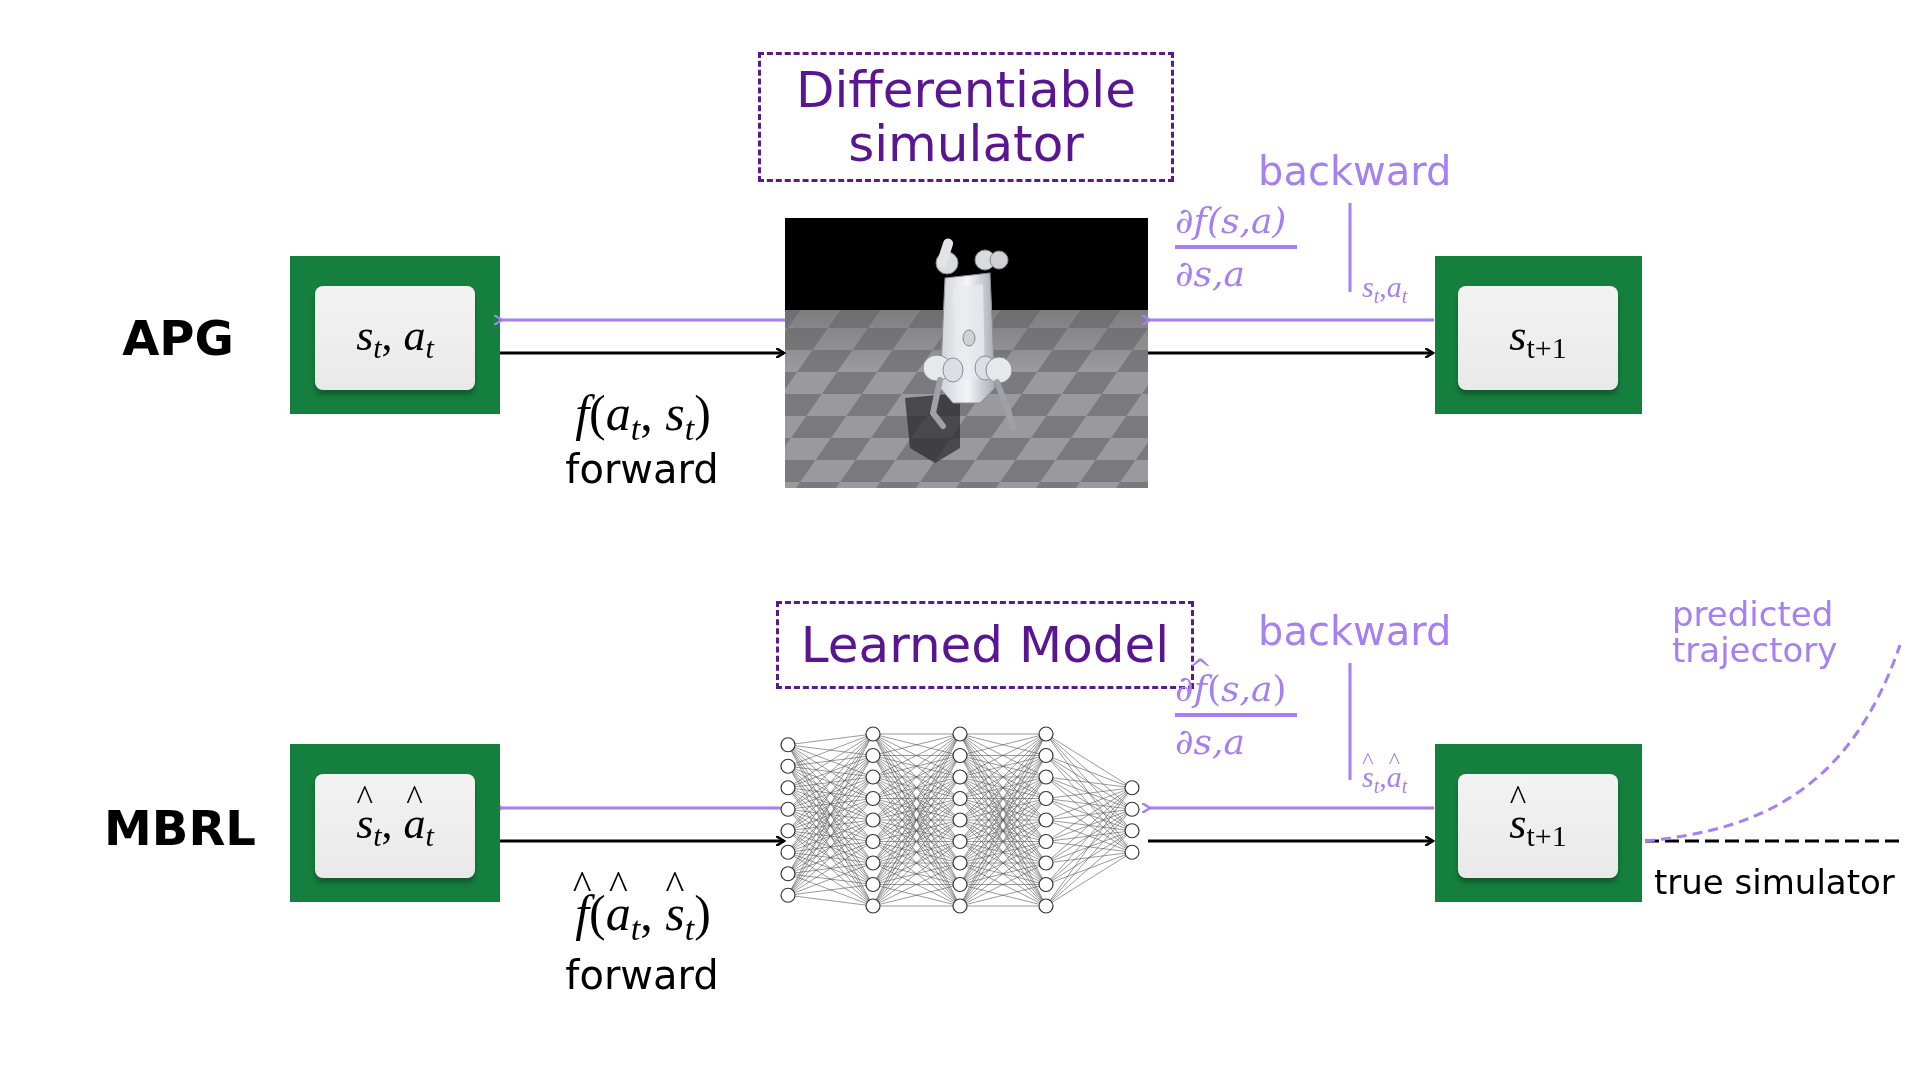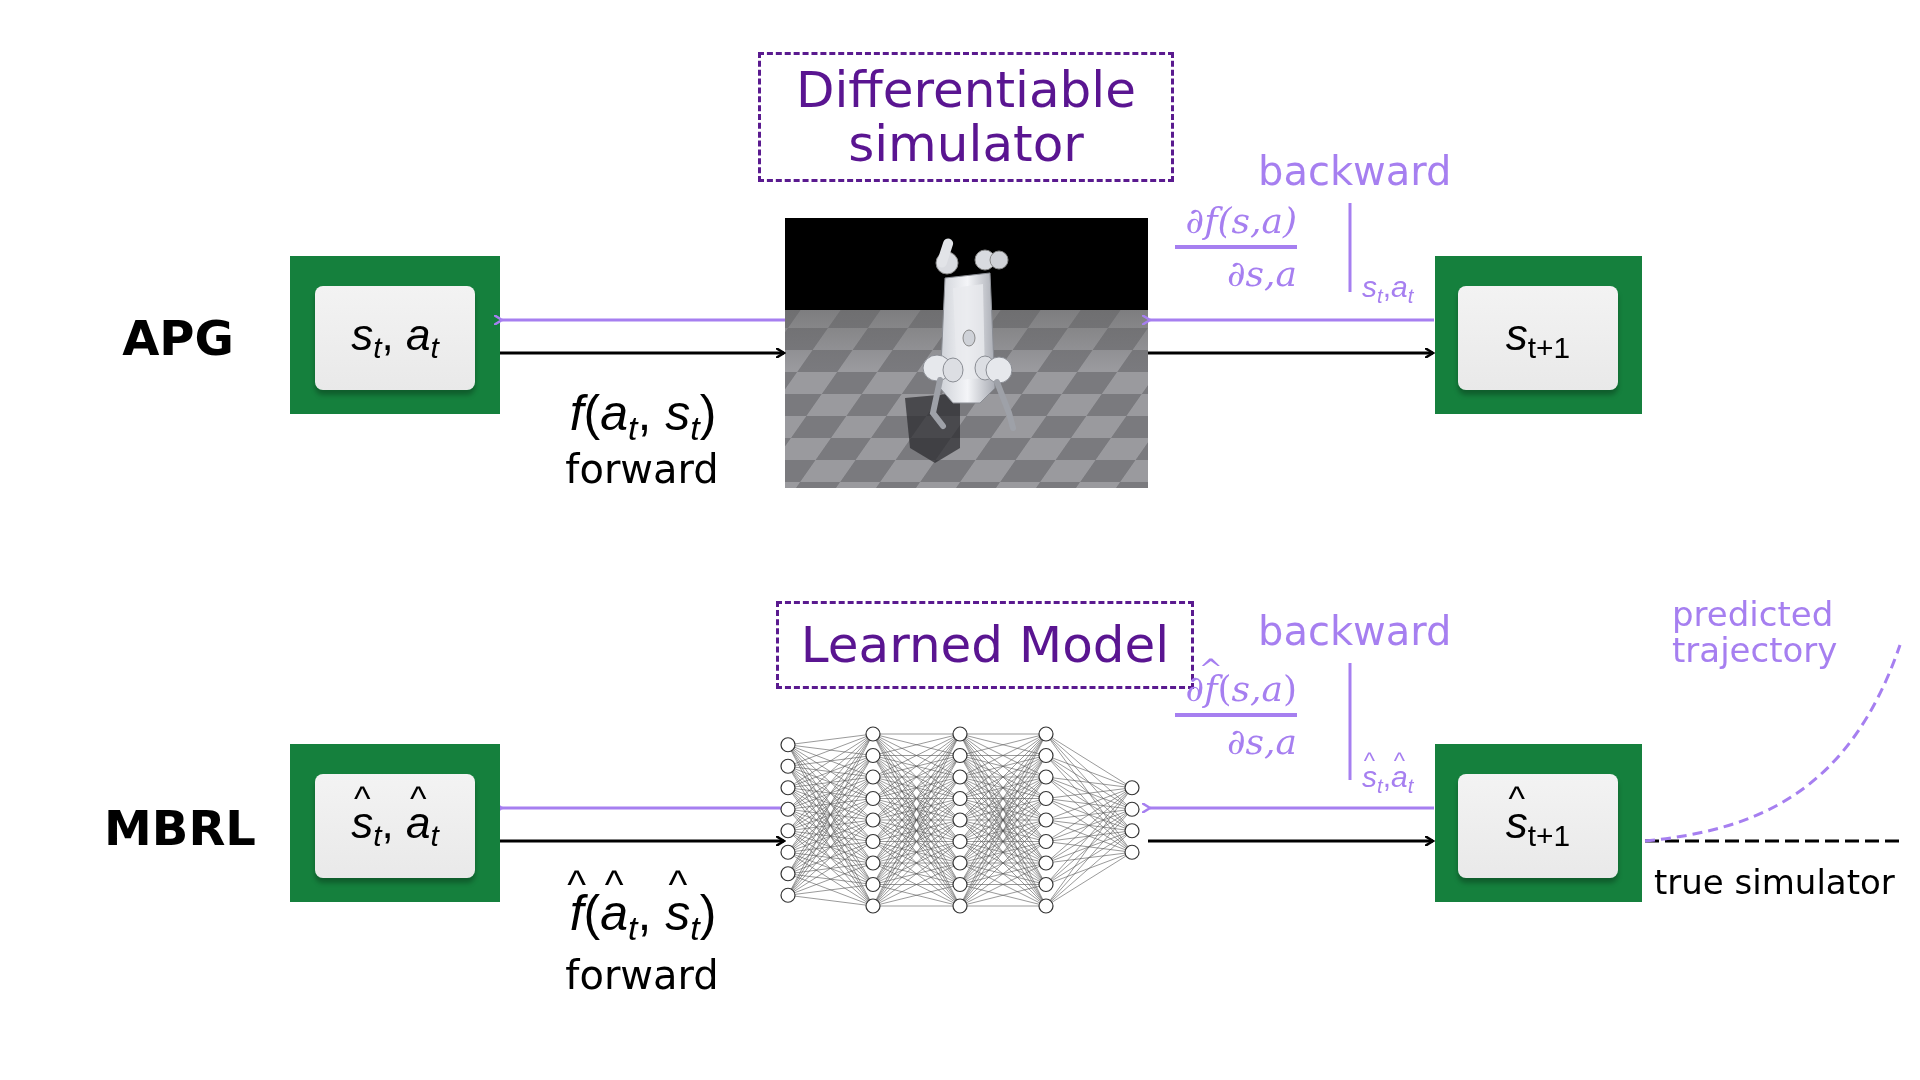--- a/index.html
+++ b/index.html
@@ -1,28 +1,28 @@
 <!DOCTYPE html>
 <html><head>
 <meta charset="utf-8">
 <style>
   html, body { margin:0; padding:0; background:#ffffff; }
   body { width:1920px; height:1080px; position:relative; overflow:hidden; font-family:"DejaVu Sans", sans-serif; }
   .abs { position:absolute; }
   .row-label { font-family:"DejaVu Sans", sans-serif; font-weight:bold; font-size:48px; color:#000; transform:translate(-50%,-50%); white-space:nowrap; }
   .card-bg { background:#15803d; }
   .card { position:absolute; background:linear-gradient(#f3f3f3,#e9e9e9); border-radius:8px; box-shadow:0 5px 5px rgba(0,0,0,0.28); display:flex; align-items:center; justify-content:center; }
-  .math { font-family:Liberation Sans, sans-serif; font-style:italic; color:#000; white-space:nowrap;text-align:right; }
+  .math { font-family:Liberation Serif, serif; font-style:italic; color:#000; white-space:nowrap;text-align:right; }
   .math sub { font-size:0.68em; vertical-align:-0.28em; }
   .hat { position:relative; display:inline-block; }
   .hat::before { content:"^"; position:absolute; left:50%; top:-0.55em; transform:translateX(-50%); font-style:normal; font-size:0.8em; }
   .title-box { border:3px dashed #5a1a8f; color:#5a1591; font-family:"DejaVu Sans", sans-serif; text-align:center; display:flex; align-items:center; justify-content:center; line-height:1.08; }
   .purple-text { color:#a67ff0; }
   .caption { font-family:"DejaVu Sans", sans-serif; color:#000; font-size:40px; white-space:nowrap; transform:translateX(-50%); }
-  .frac { display:flex; flex-direction:column; align-items:flex-end; color:#a67ff0; font-family:"DejaVu Serif", serif; font-style:italic; font-size:36px; }
+  .frac { display:flex; flex-direction:column; align-items:flex-start; color:#a67ff0; font-family:"DejaVu Serif", serif; font-style:italic; font-size:36px; }
   .frac .bar { width:100%; height:4px; background:#a67ff0; margin:4px 0; }
   .sim-image { background:#000; overflow:hidden; }
 </style>
 </head>
 <body>
 
 <div class="abs row-label" style="left:178px; top:338px;">APG</div>
 
 <div class="abs card-bg" style="left:290px; top:256px; width:210px; height:158px;">
   <div class="card" style="left:25px; top:30px; width:160px; height:104px;">

